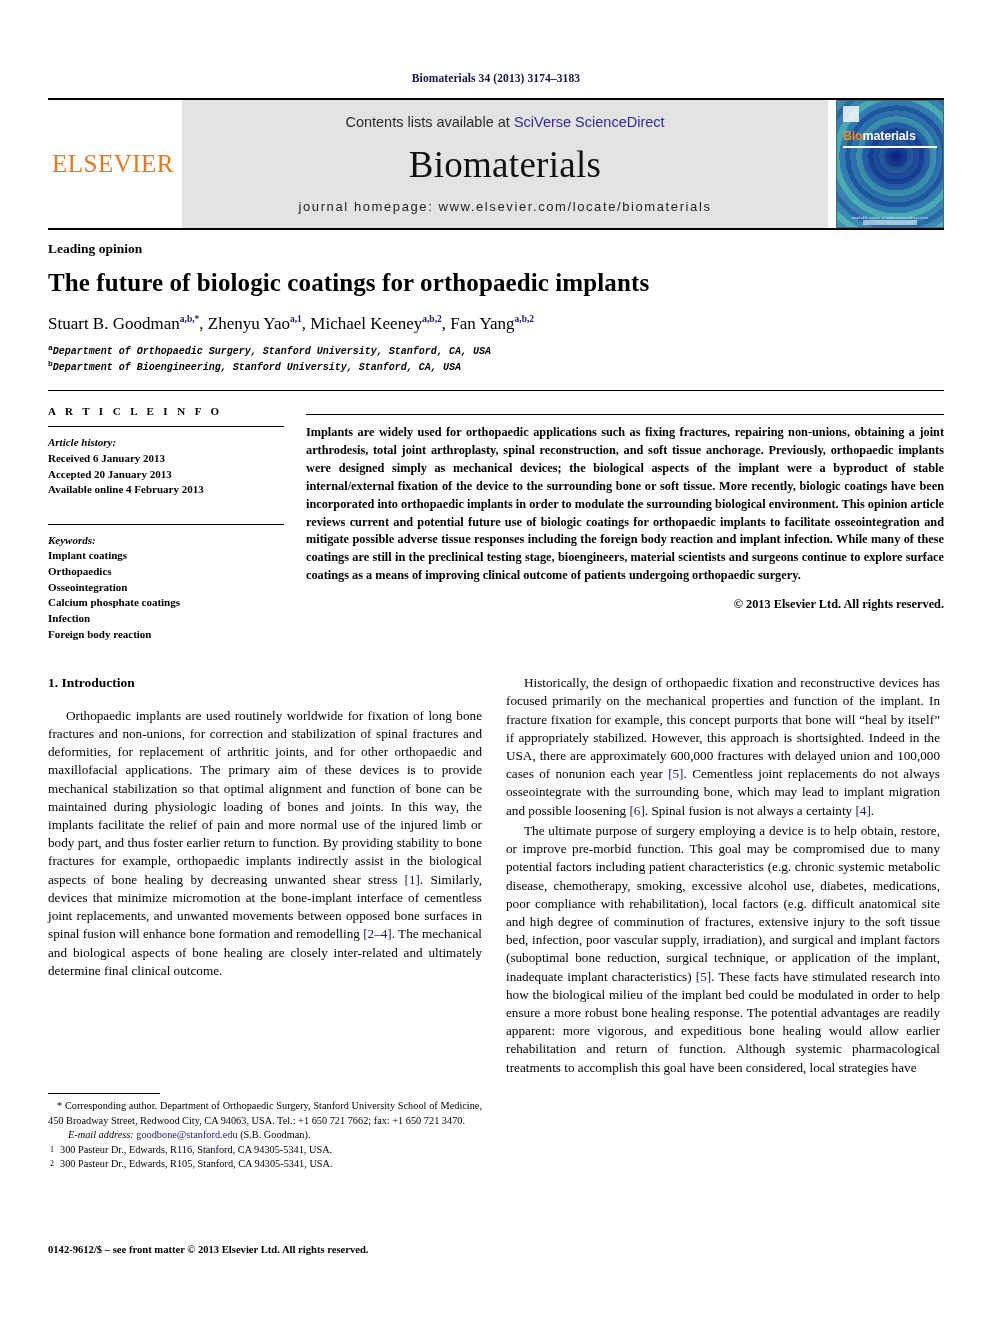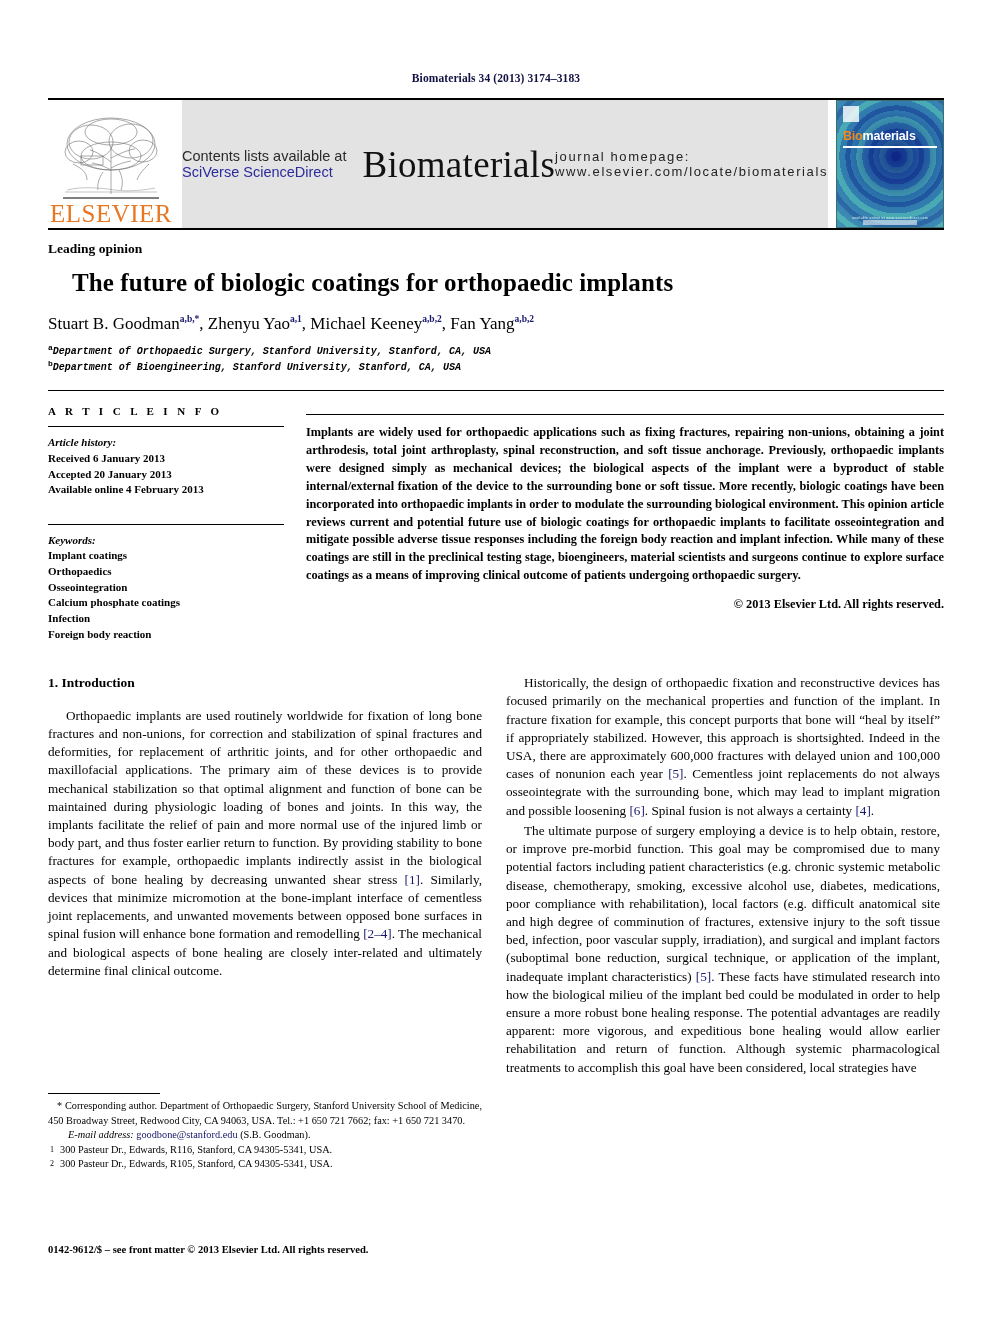--- a/index.html
+++ b/index.html
@@ -39,40 +39,40 @@
     margin-top: 14px;
     border-top: 2.5px solid #000;
     display: flex;
     align-items: stretch;
     height: 128px;
   }
   .elsevier-logo {
     width: 126px;
     flex: 0 0 126px;
     display: flex;
-    flex-direction: column;
+    flex-direction: row;
     justify-content: flex-end;
     align-items: center;
     padding-bottom: 2px;
     box-sizing: border-box;
   }
   .tree-svg { display:block; }
   .elsevier-word {
     font-family: "Liberation Serif", serif;
     color: #E87722;
     font-size: 25px;
     letter-spacing: 0.5px;
     line-height: 1;
     margin-top: 1px;
   }
   .banner {
     flex: 1 1 auto;
     background: #e3e3e3;
     display: flex;
-    flex-direction: row;
+    flex-direction: column;
     justify-content: space-between;
     align-items: center;
     padding: 14px 0 14px 0;
     margin-left: 8px;
     margin-right: 8px;
   }
   .contents-line {
     font-family: "Liberation Sans", sans-serif;
     font-size: 14.5px;
     color: #2a2a2a;
@@ -149,21 +149,20 @@
     font-size: 13.5px;
     font-weight: bold;
     margin-top: 11px;
     font-family: "Liberation Serif", serif;
   }
   .article-title {
     font-size: 25px;
     margin-top: 12px;
     letter-spacing: .1px;
     font-family: "Liberation Serif", serif;
-    margin-left: 24px;
   }
   .authors {
     font-size: 17px;
     margin-top: 12px;
     font-family: "Liberation Serif", serif;
   }
   .authors sup { font-size: 9.5px; color:#16166b; font-weight:bold; vertical-align: super;}
   .affil {
     font-size: 10px;
     font-style: italic;

